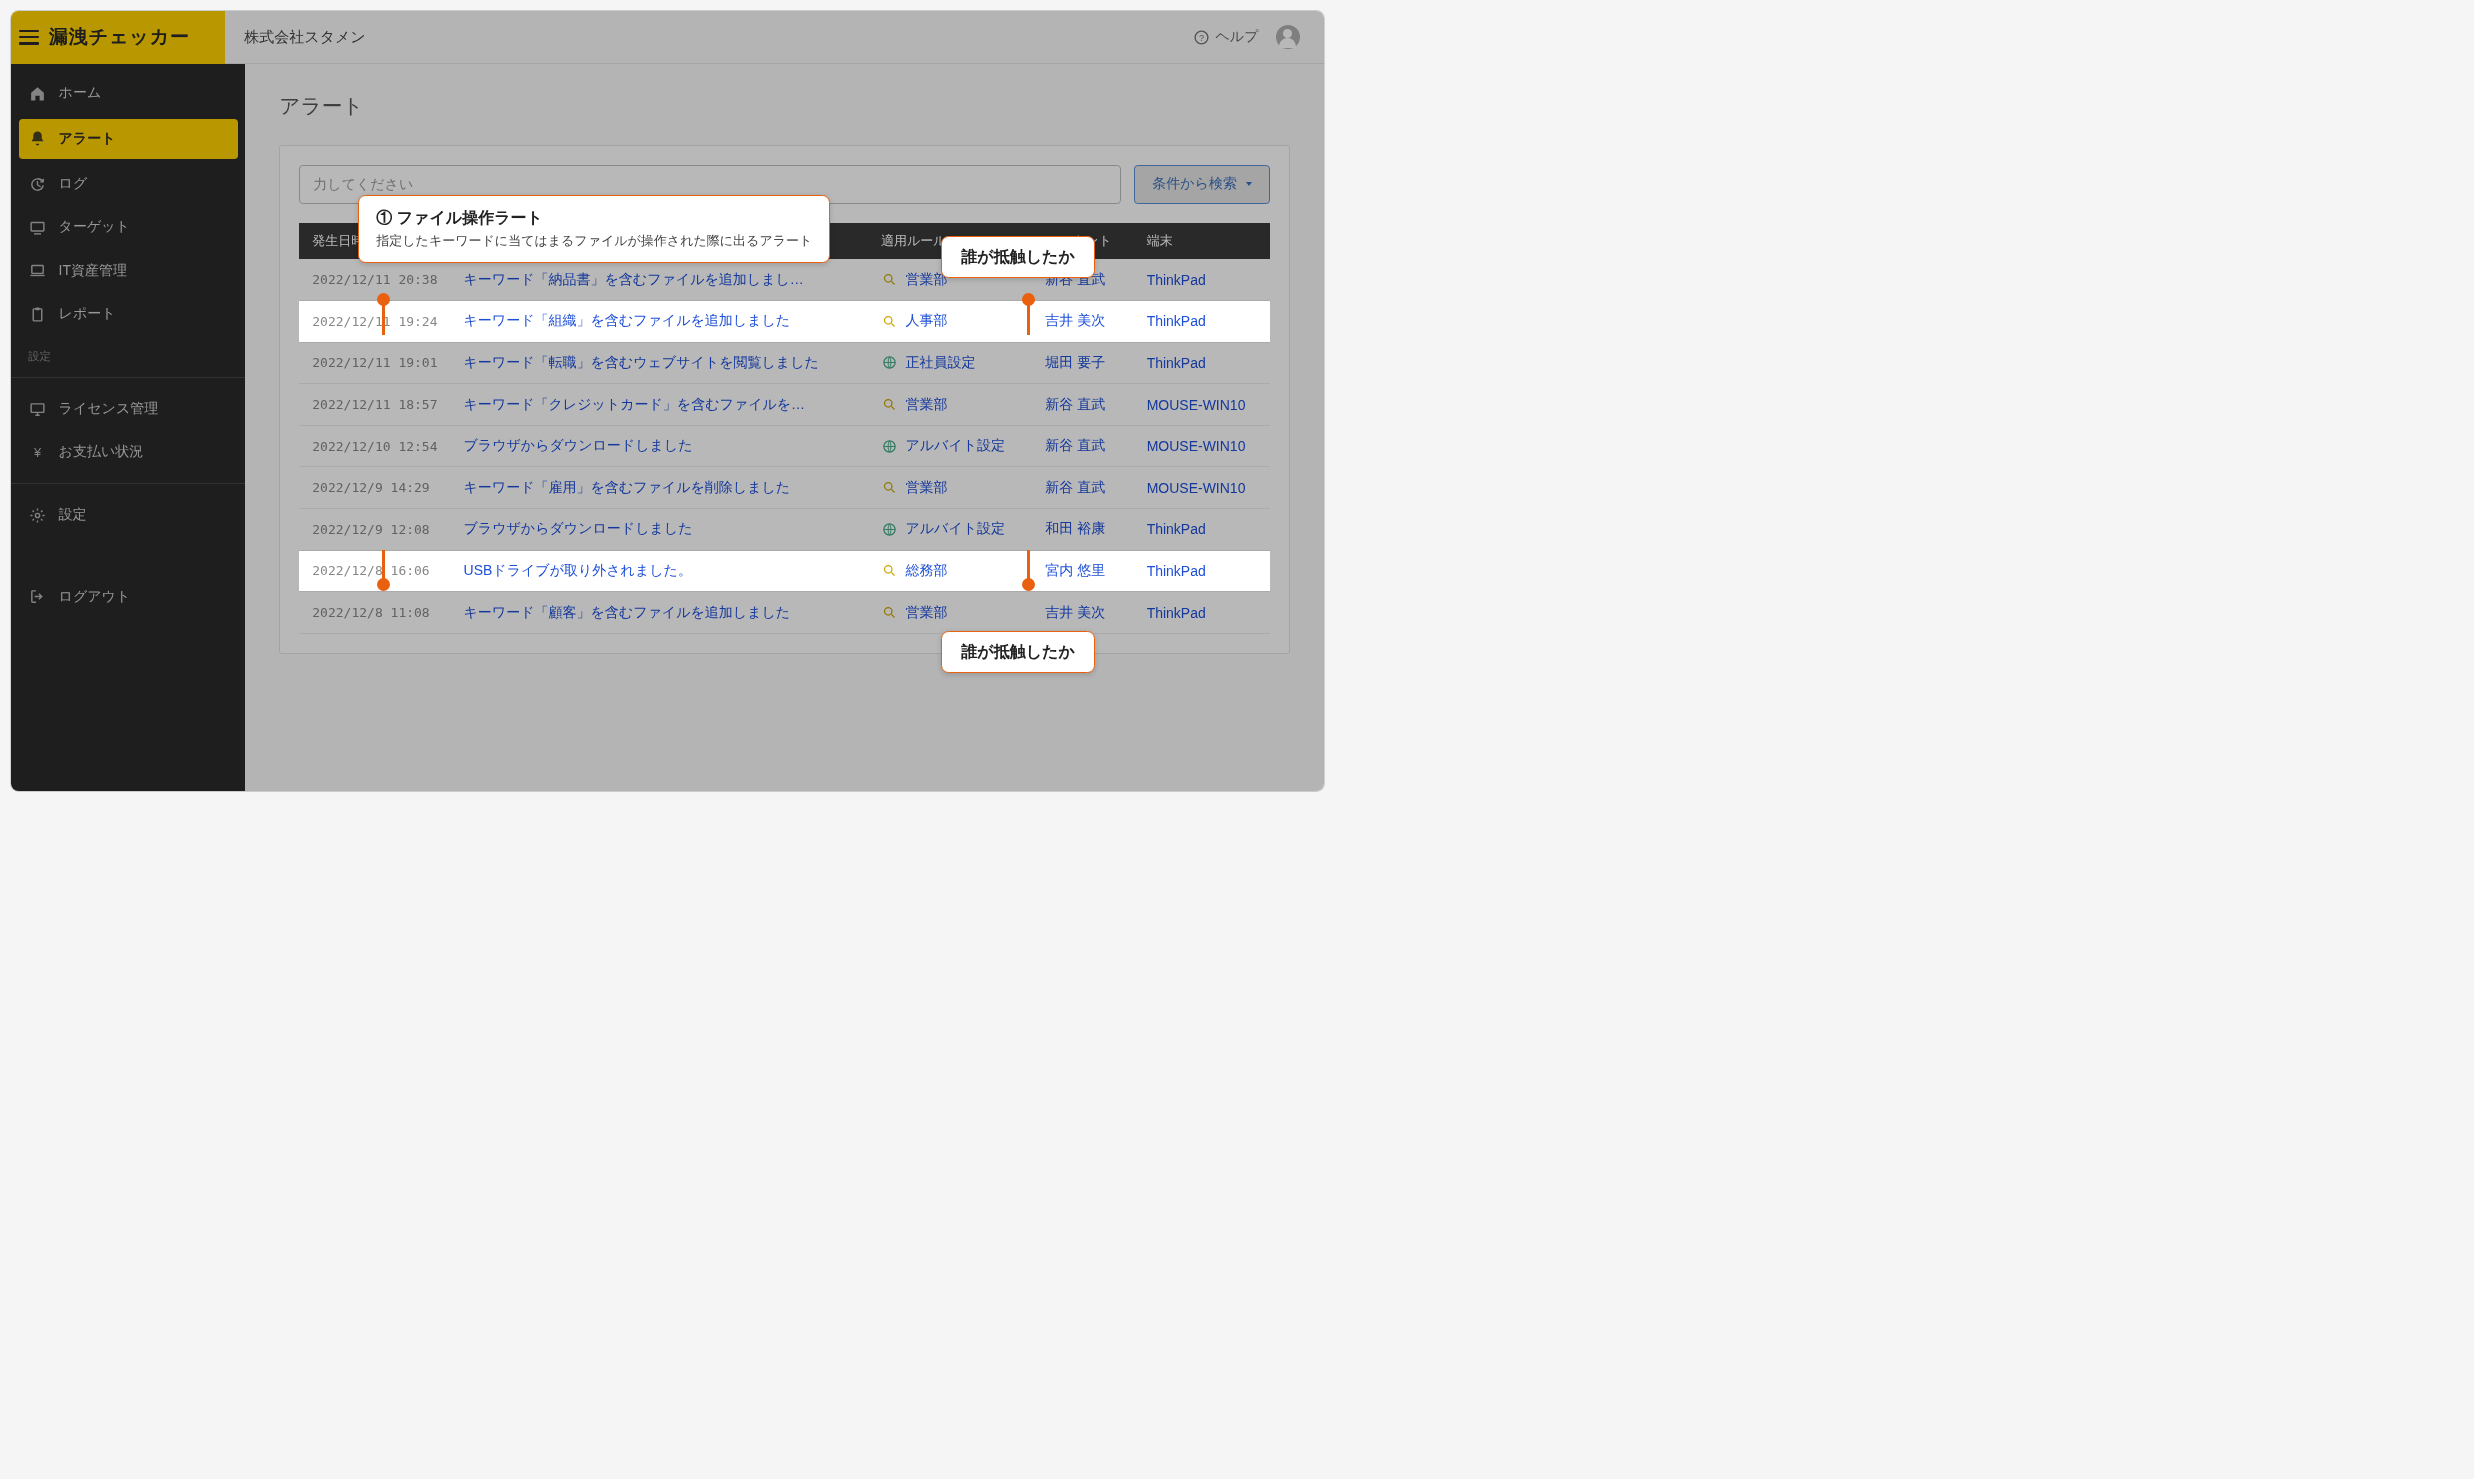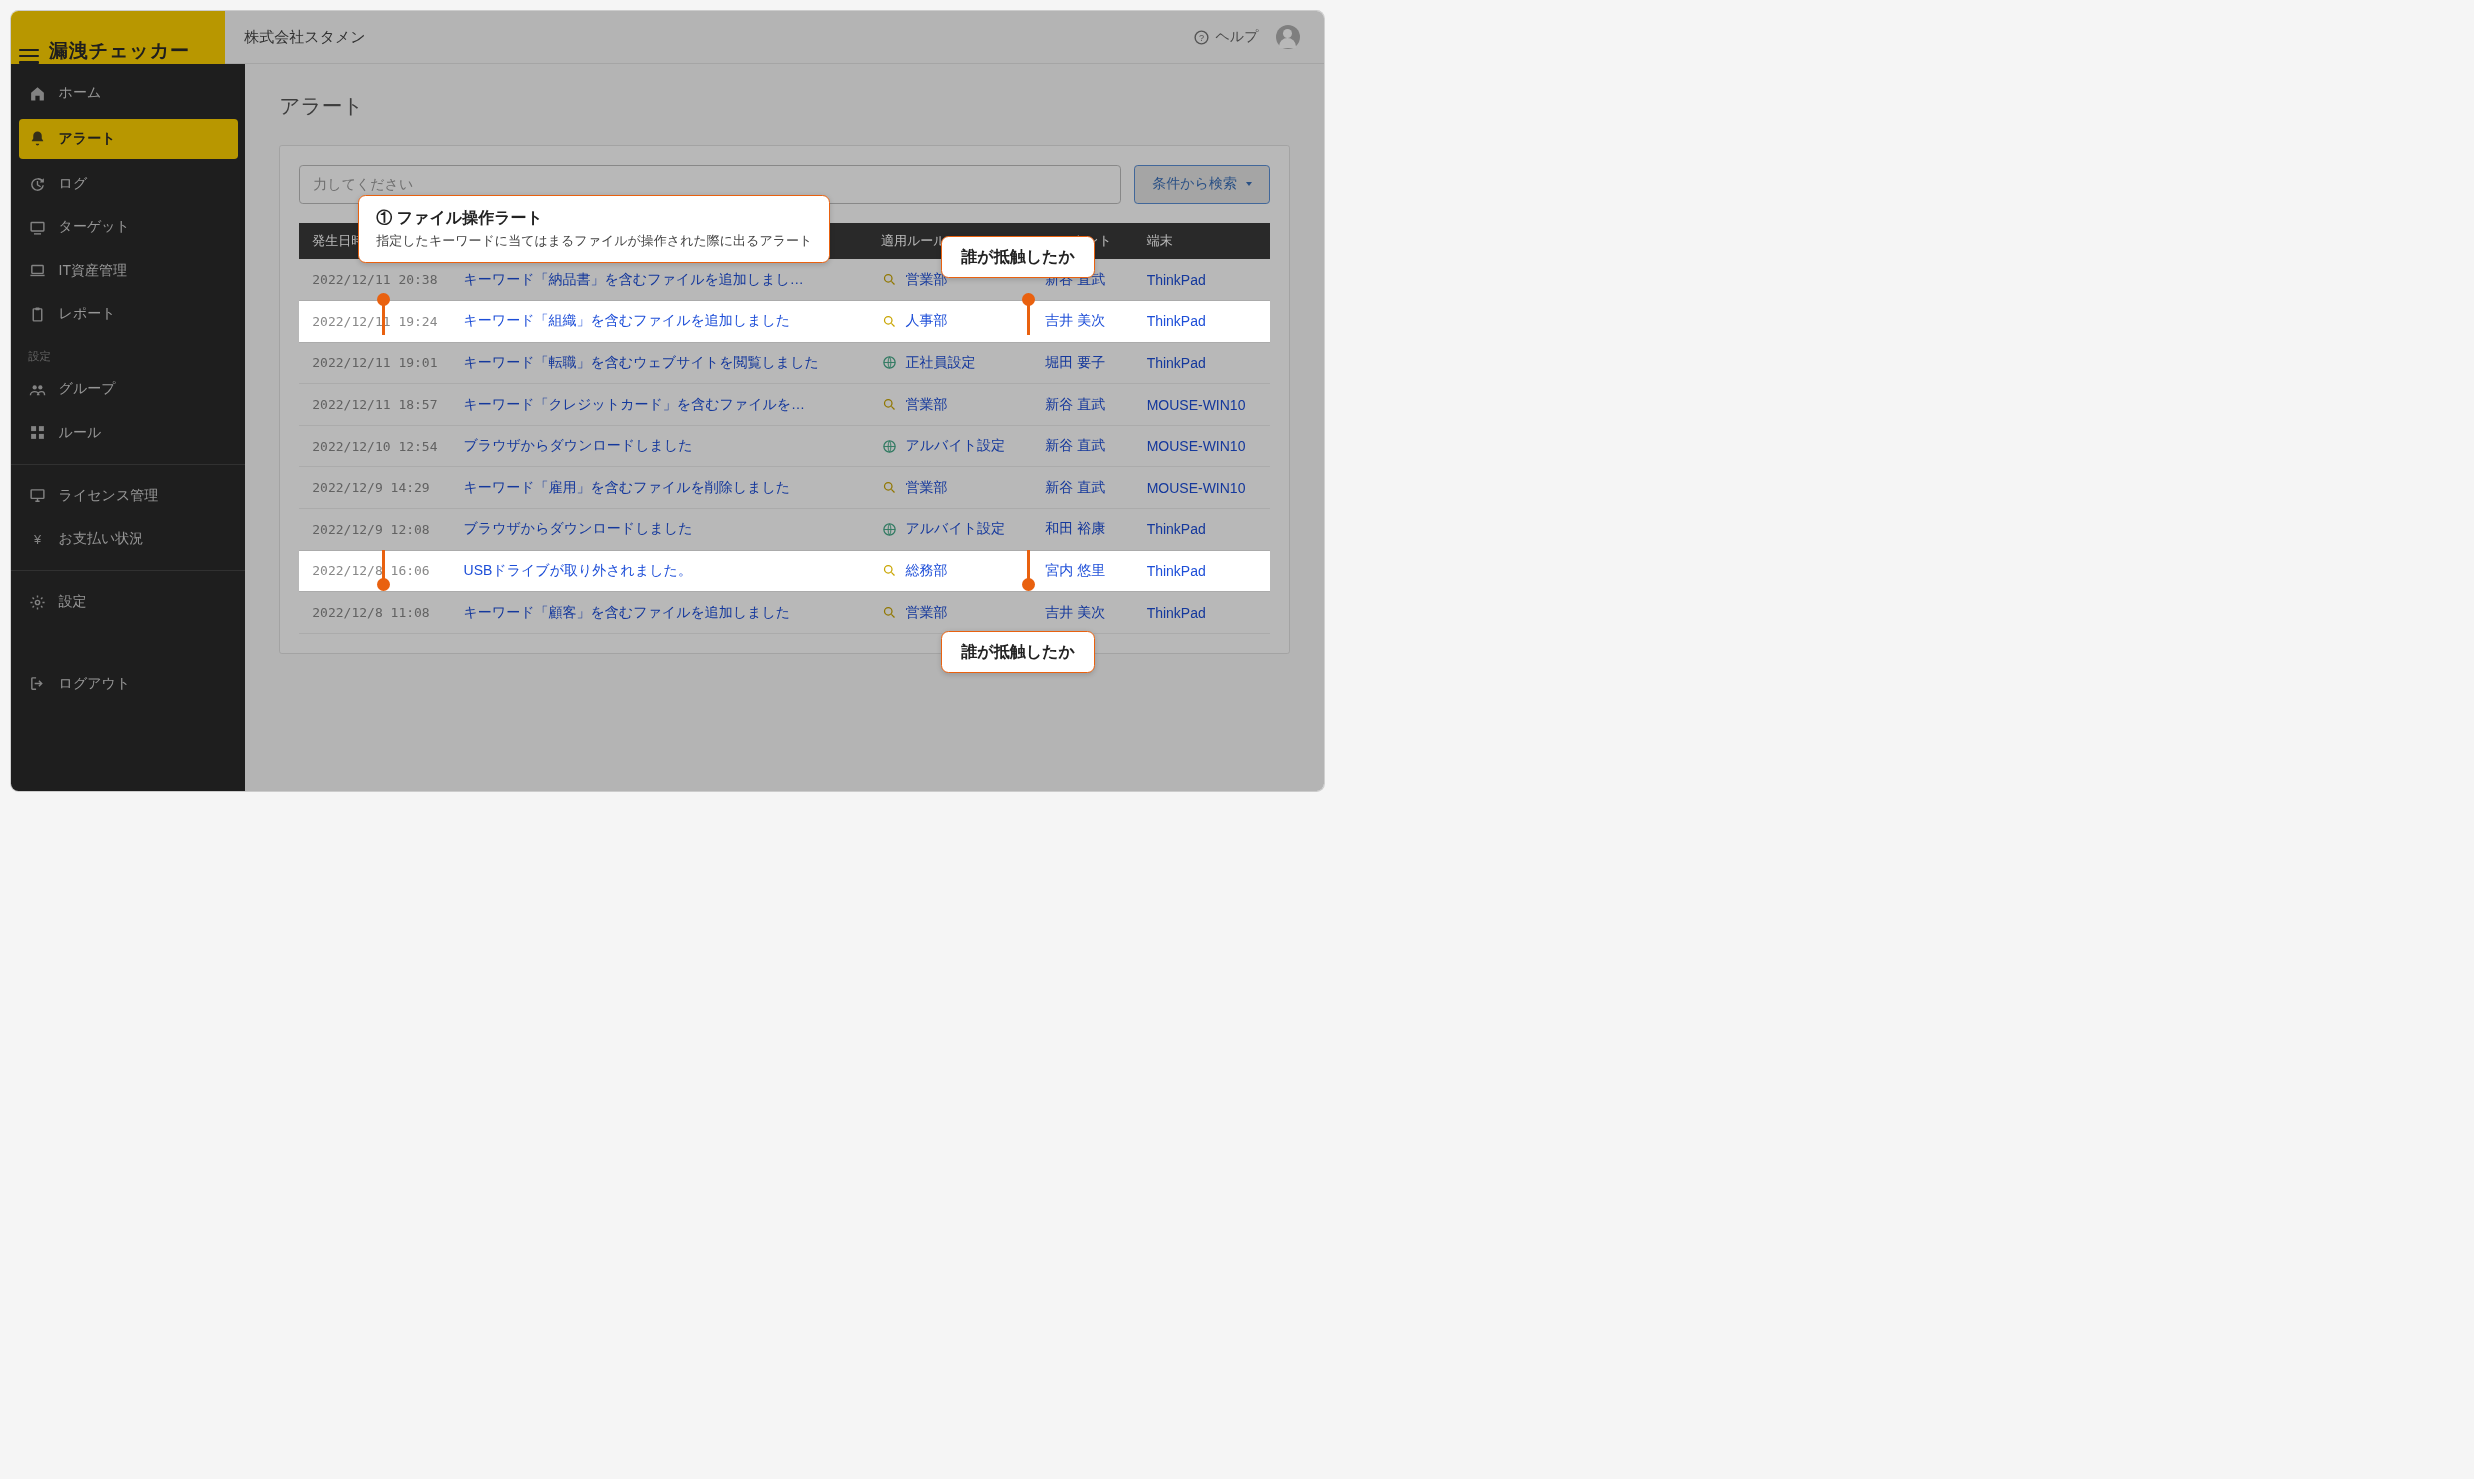--- a/index.html
+++ b/index.html
@@ -1,20 +1,20 @@
 <!DOCTYPE html>
 <html style="font-size:15px"><head>
 <meta charset="utf-8">
 <style>
 * { box-sizing: border-box; margin: 0; padding: 0; }
 body { font-family: "Hiragino Sans", "Yu Gothic", Meiryo, sans-serif; background: #f5f5f5; overflow: hidden; }
 .frame { position: relative; width: 1313px; height: 780px; margin: 11.3px; background: #fff; border-radius: 7.5px; overflow: hidden; box-shadow: 0 0 0 0.9px #ccc; }
 .dim-overlay { position: absolute; inset: 0; background: rgba(0,0,0,0.28); pointer-events: none; z-index: 20; }
 .header { display: flex; align-items: center; height: 53px; background: #fafafa; border-bottom: 0.9px solid #e5e5e5; }
-.brand { display: flex; align-items: flex-end; background: #ffd200; height: 53px; width: 214px; padding: 0 7.5px; gap: 9.4px; }
+.brand { display: flex; align-items: center; background: #ffd200; height: 53px; width: 214px; padding: 0 7.5px; gap: 9.4px; }
 .hamburger { width: 20.7px; height: 15px; display: flex; flex-direction: column; justify-content: space-between; cursor: pointer; }
 .hamburger span { display: block; height: 2.3px; background: #2a2a2a; border-radius: 0.9px; }
 .brand-title { font-weight: 800; font-size: 19px; letter-spacing: 0.9px; color: #2a2a2a; }
 .org { padding: 0 19px; color: #444; font-size: 15px; }
 .header-right { margin-left: auto; display: flex; align-items: center; gap: 17px; padding-right: 24.4px; color: #666; }
 .help { display: flex; align-items: center; gap: 5.6px; cursor: pointer; font-size: 14px; }
 .icon-circle { display: inline-flex; align-items: center; justify-content: center; }
 .avatar { width: 24.4px; height: 24.4px; border-radius: 50%; background: #b0b0b0; position: relative; }
 .avatar::before { content: ""; position: absolute; width: 9.4px; height: 9.4px; background: #fff; border-radius: 50%; top: 3.8px; left: 7.5px; }
 .avatar::after { content: ""; position: absolute; width: 17px; height: 9.4px; background: #fff; border-radius: 8.5px 8.5px 0 0; bottom: 1.9px; left: 3.8px; }
@@ -128,43 +128,20 @@
             <span class="mi">
               <svg width="17" height="17" viewBox="0 0 24 24">
                 <rect x="6" y="4" width="12" height="17" rx="1" fill="none" stroke="#cfcfcf" stroke-width="2"></rect>
                 <rect x="9" y="2" width="6" height="4" rx="1" fill="#cfcfcf"></rect>
               </svg>
             </span>
             <span>レポート</span>
           </div>
         </div>
       <div class="side-section">設定</div>
-      <div id="side2">
-          <div class="side-item">
-            <span class="mi">
-              <svg width="17" height="17" viewBox="0 0 24 24">
-                <circle cx="8" cy="9" r="3" fill="#cfcfcf"></circle>
-                <circle cx="16" cy="9" r="3" fill="#cfcfcf"></circle>
-                <path d="M2 20c0-3 3-5 6-5s6 2 6 5M12 20c0-3 3-5 6-5s4 2 4 5" fill="none" stroke="#cfcfcf" stroke-width="2"></path>
-              </svg>
-            </span>
-            <span>グループ</span>
-          </div>
-          <div class="side-item">
-            <span class="mi">
-              <svg width="17" height="17" viewBox="0 0 24 24">
-                <rect x="3" y="3" width="7" height="7" fill="#cfcfcf"></rect>
-                <rect x="14" y="3" width="7" height="7" fill="#cfcfcf"></rect>
-                <rect x="3" y="14" width="7" height="7" fill="#cfcfcf"></rect>
-                <rect x="14" y="14" width="7" height="7" fill="#cfcfcf"></rect>
-              </svg>
-            </span>
-            <span>ルール</span>
-          </div>
-        </div>
       <div class="side-sep"></div>
       <div id="side3">
           <div class="side-item">
             <span class="mi">
               <svg width="17" height="17" viewBox="0 0 24 24">
                 <rect x="3" y="4" width="18" height="12" rx="1" fill="none" stroke="#cfcfcf" stroke-width="2"></rect>
                 <path d="M9 20h6M12 16v4" stroke="#cfcfcf" stroke-width="2"></path>
               </svg>
             </span>
             <span>ライセンス管理</span>

